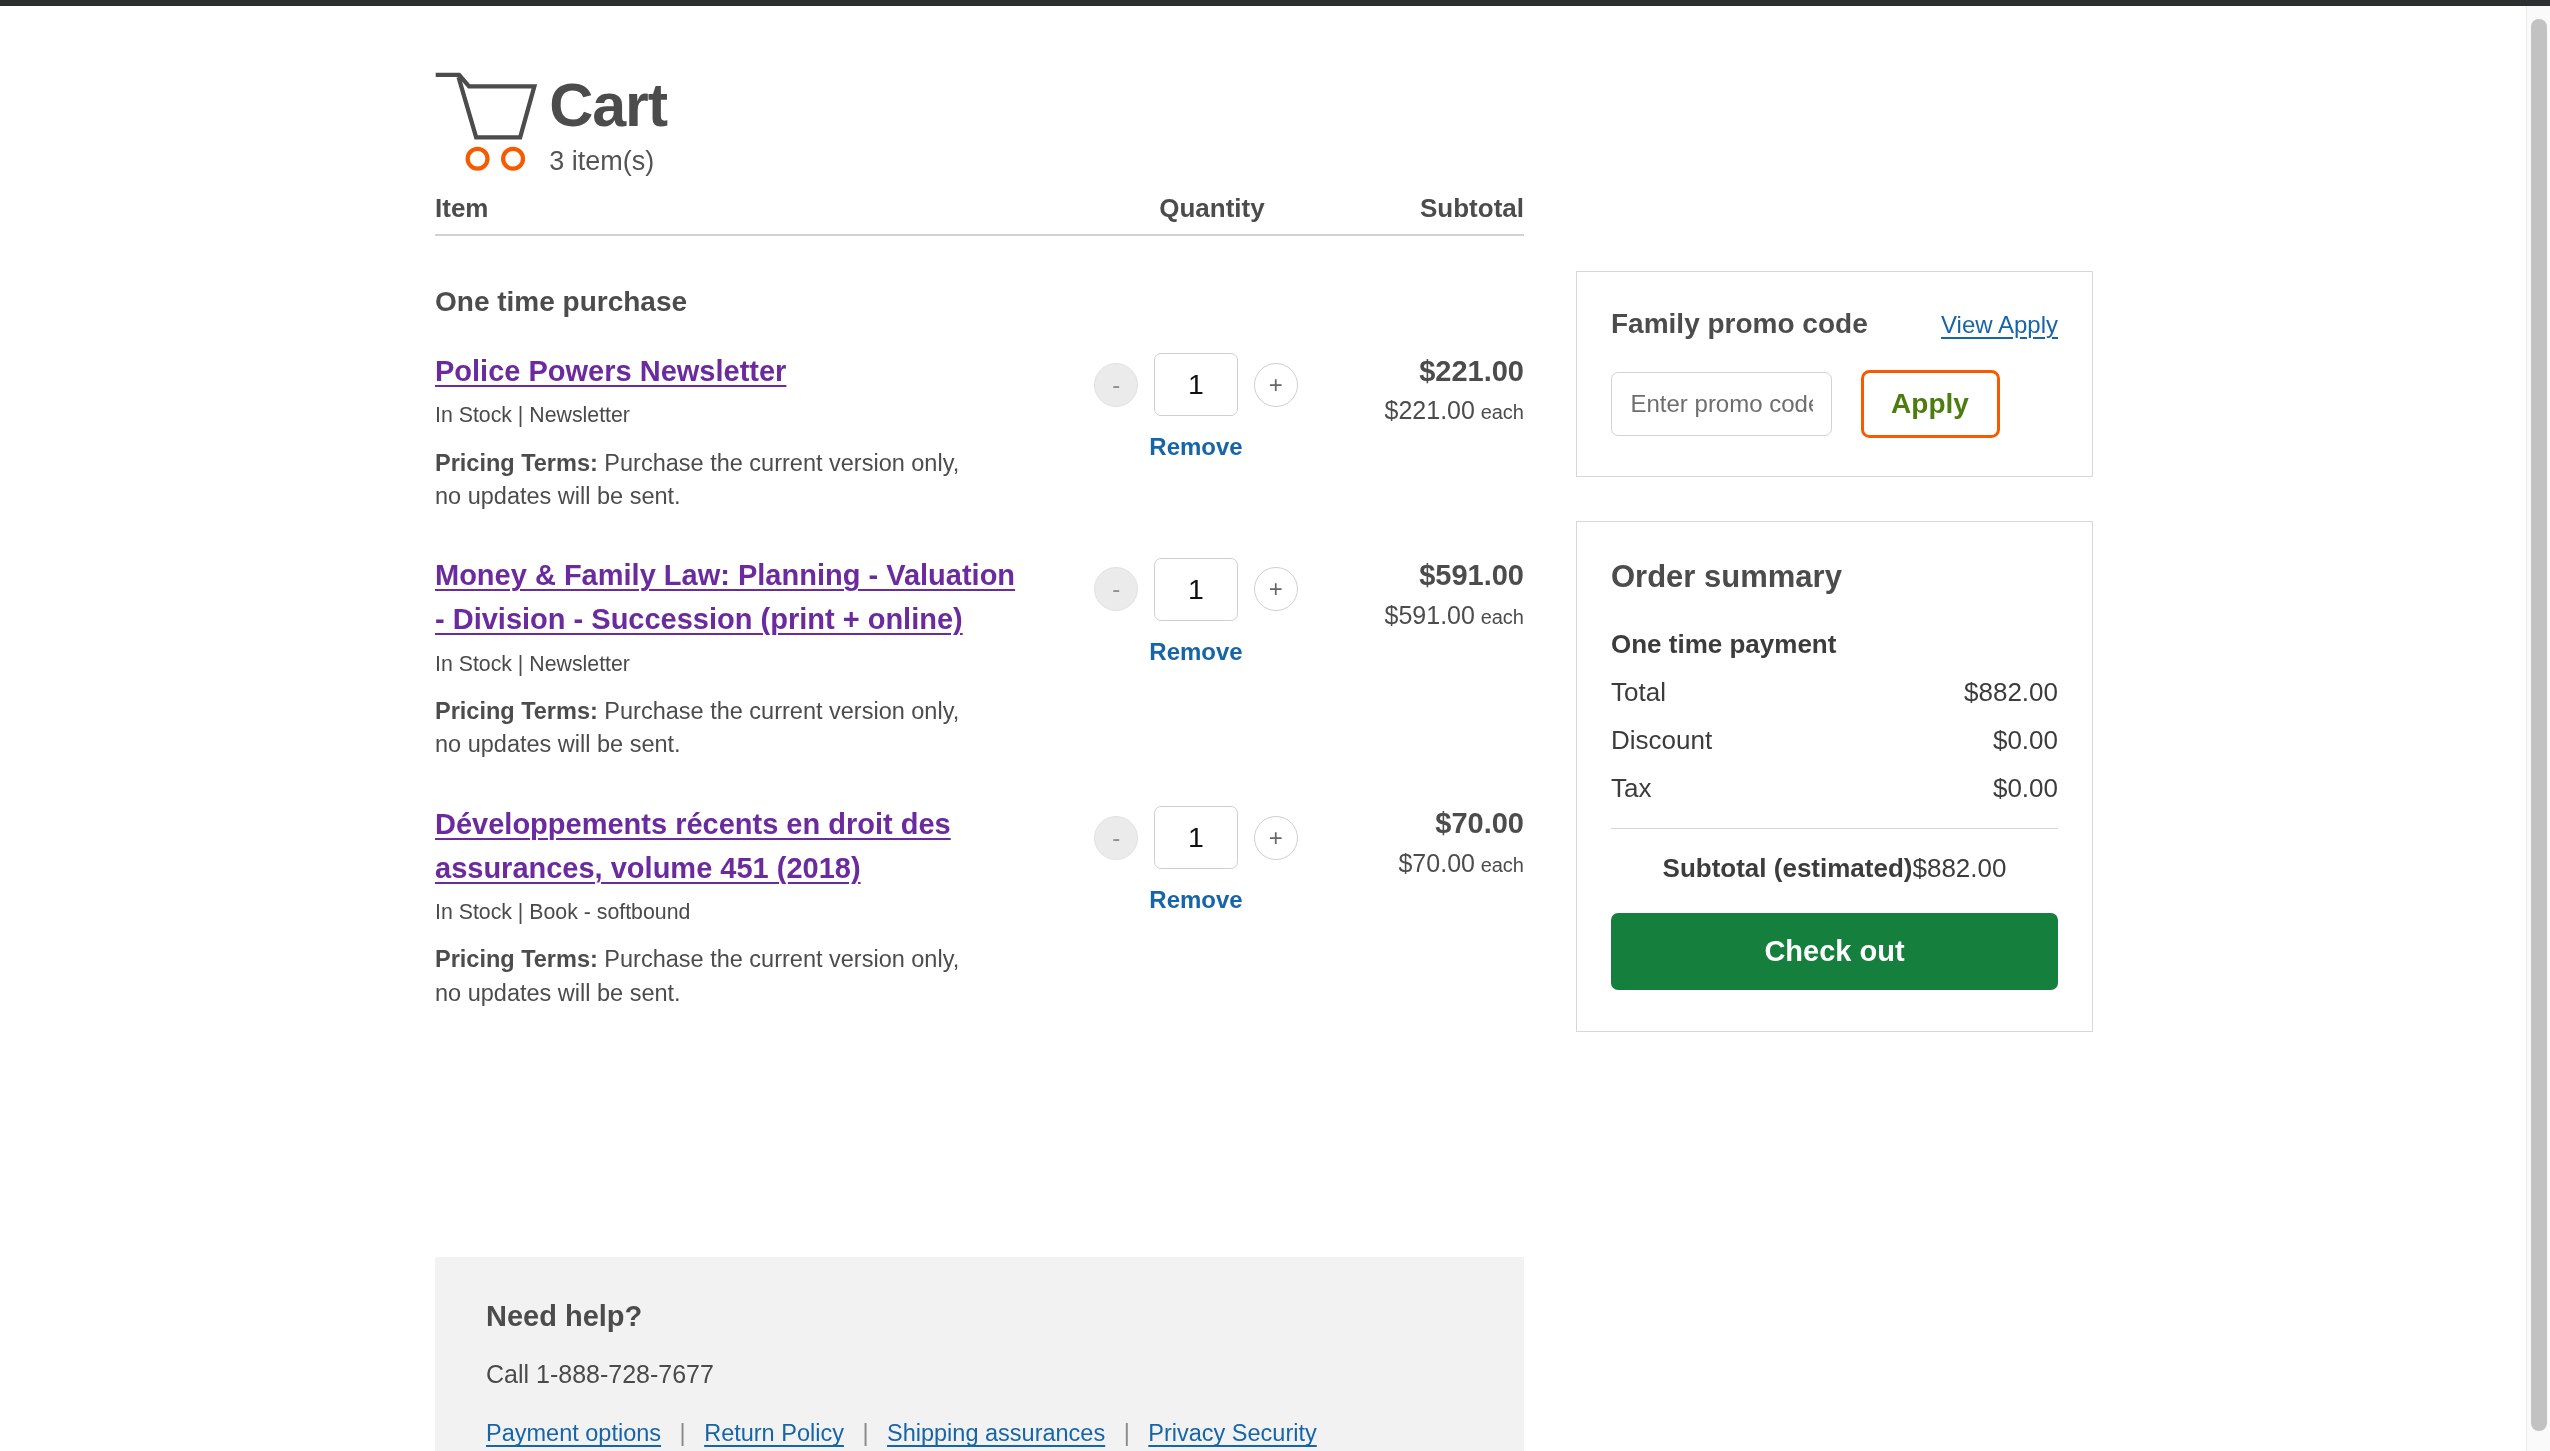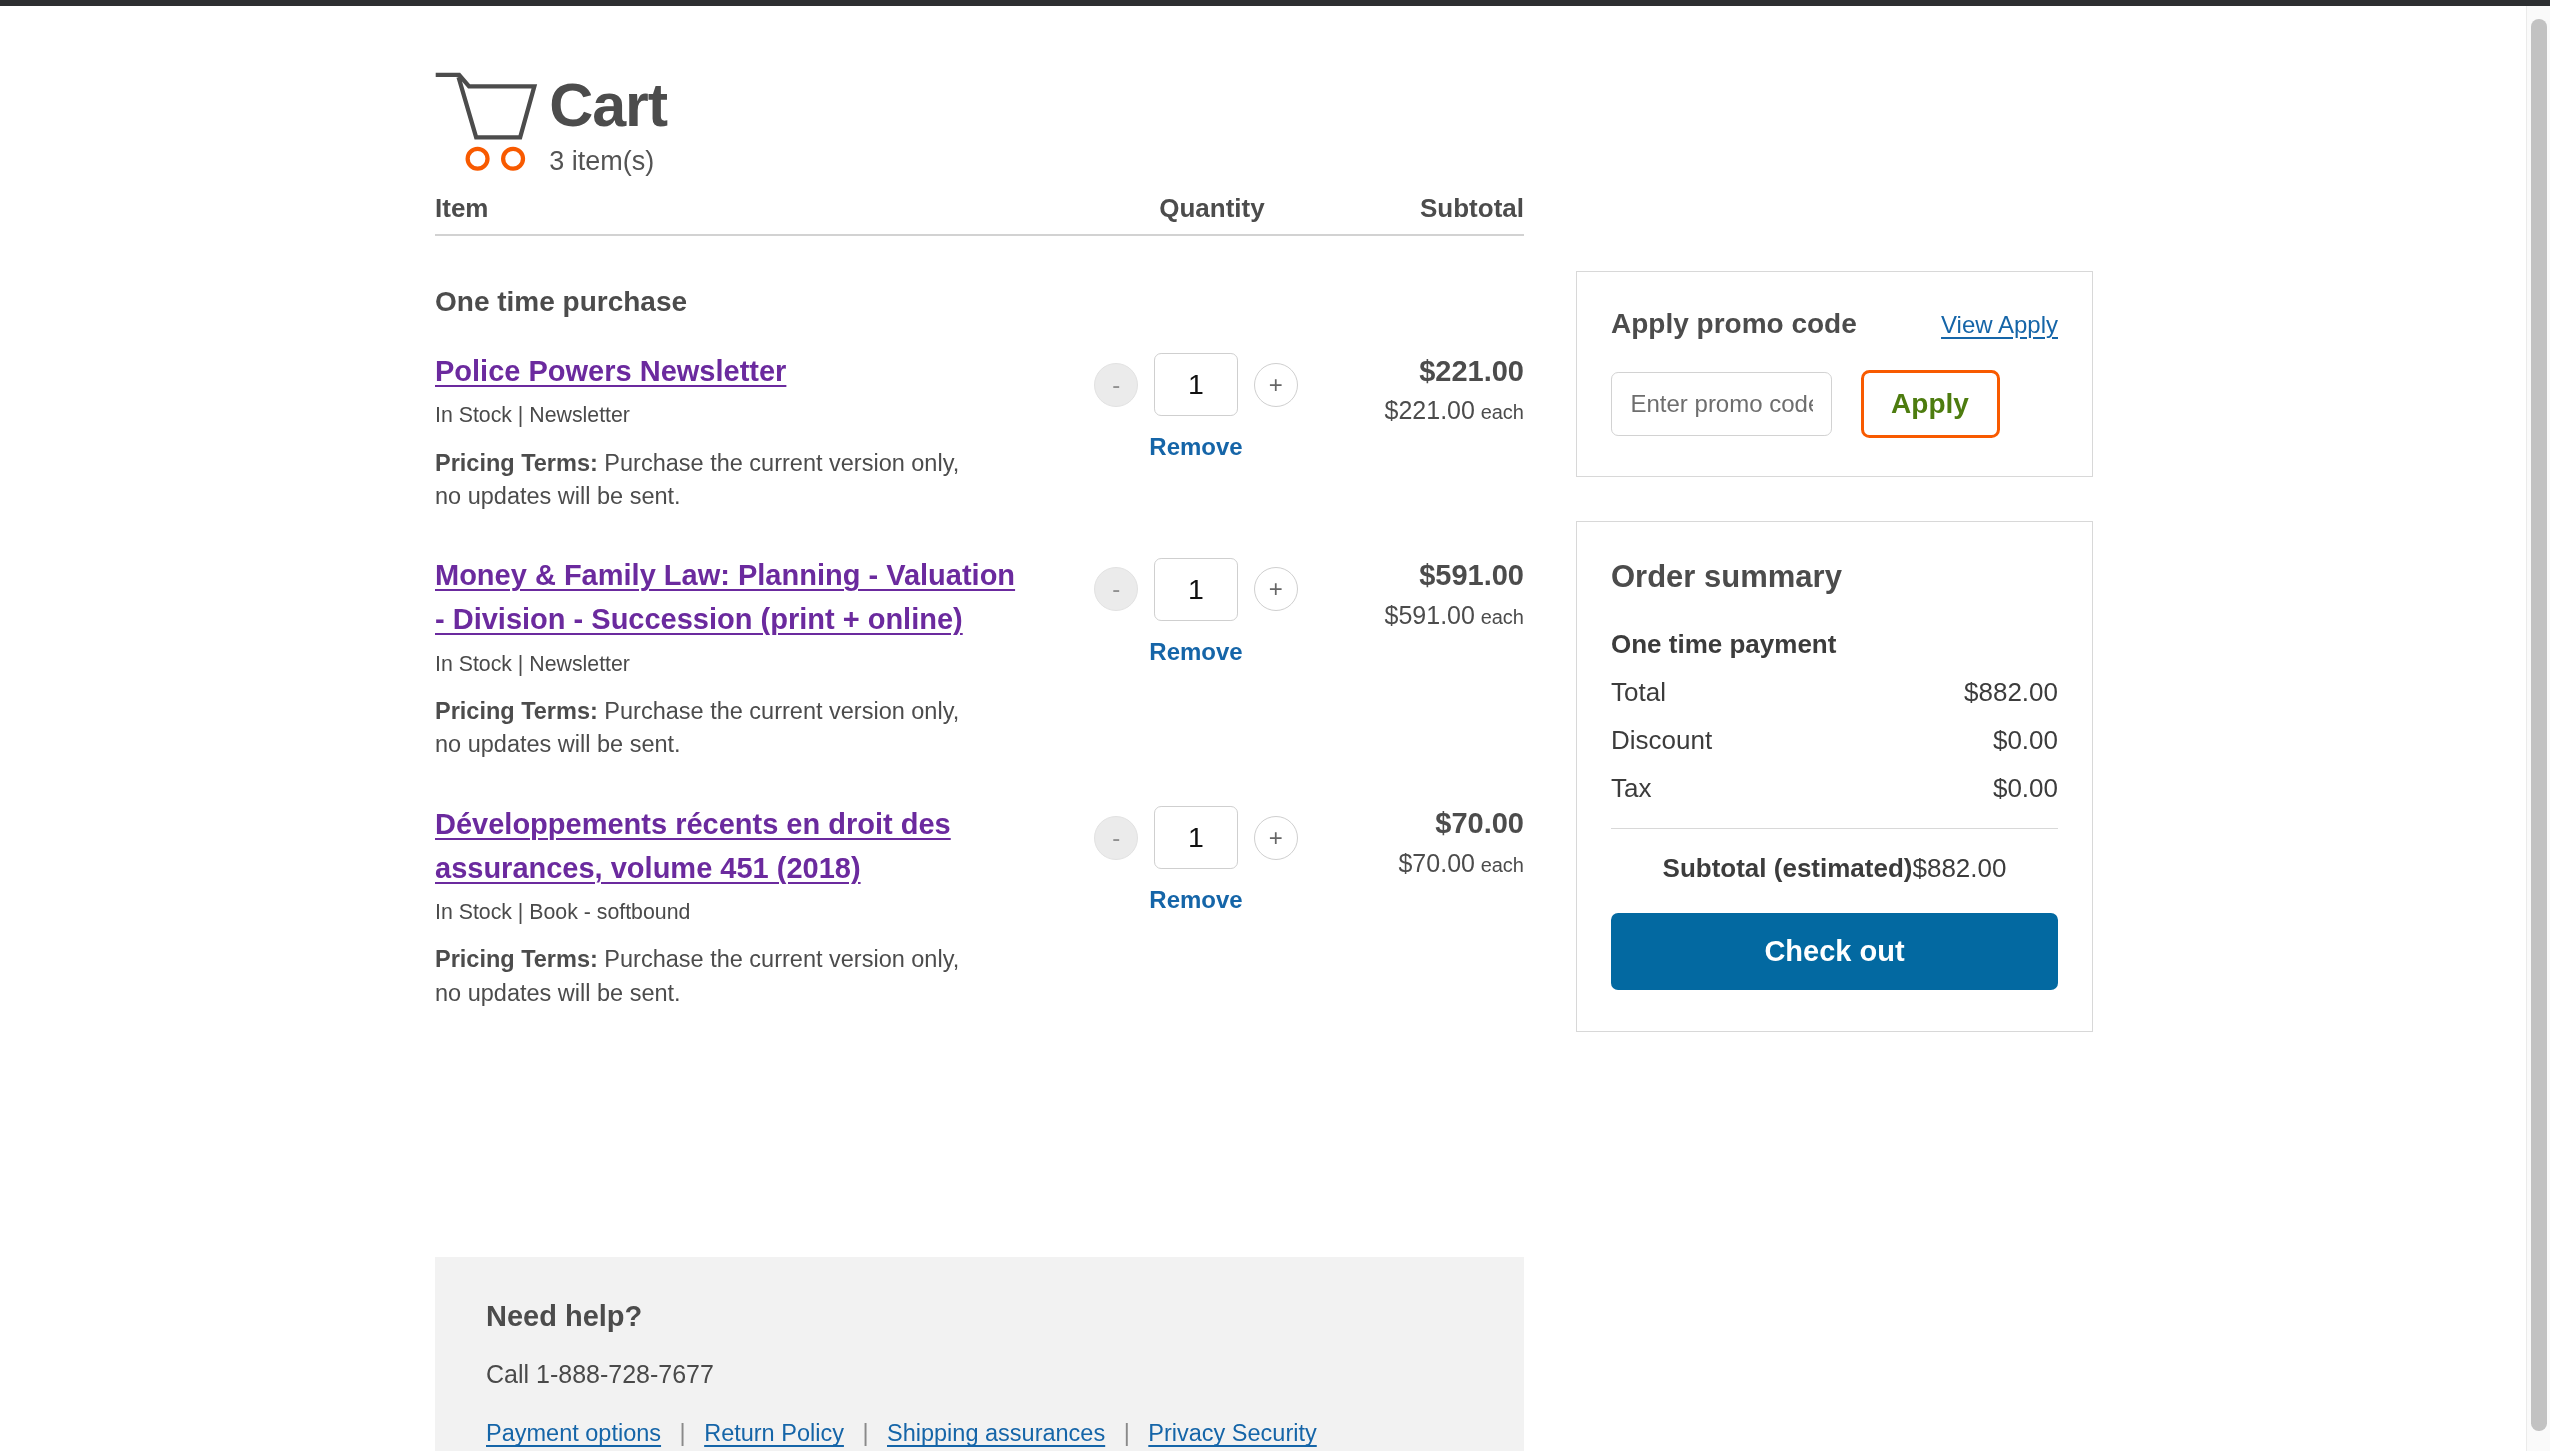--- a/index.html
+++ b/index.html
@@ -140,21 +140,21 @@
     font-size: 26px; color: #3c3c3c; margin-top: 17px;
   }
   .sum-divider { border-top: 1.4px solid #d8d8d8; margin-top: 24px; }
   .sum-total {
     display: flex; justify-content: center; align-items: baseline;
     margin-top: 24px; font-size: 26px; color: #3c3c3c;
   }
   .sum-total .lbl { font-weight: bold; }
   .checkout-btn {
     display: block; width: 100%; height: 77px; margin-top: 28.5px;
-    background: #0369a1; border: none; border-radius: 7.1px;
+    background: #15803d; border: none; border-radius: 7.1px;
     color: #fff; font-size: 29px; font-weight: bold; cursor: pointer;
     font-family: "Liberation Sans", sans-serif;
   }
 
   
   .help-panel {
     position: absolute; left: 435px; top: 1251px;
     width: 1089px; height: 203px;
     background: #f2f2f2; padding: 43px 51px;
   }
@@ -261,21 +261,21 @@
           </div>
         </div>
       </div>
 
   </div>
 
   <div class="side-col">
 
     <div class="panel promo-panel">
       <div class="promo-head">
-        <div class="promo-title">Apply promo code</div>
+        <div class="promo-title">Family promo code</div>
         <a class="view-terms">View Apply</a>
       </div>
       <div class="promo-row">
         <input class="promo-input" type="text" placeholder="Enter promo code" style="">
         <button class="apply-btn">Apply</button>
       </div>
     </div>
 
     <div class="panel summary-panel">
       <div class="summary-title">Order summary</div>

